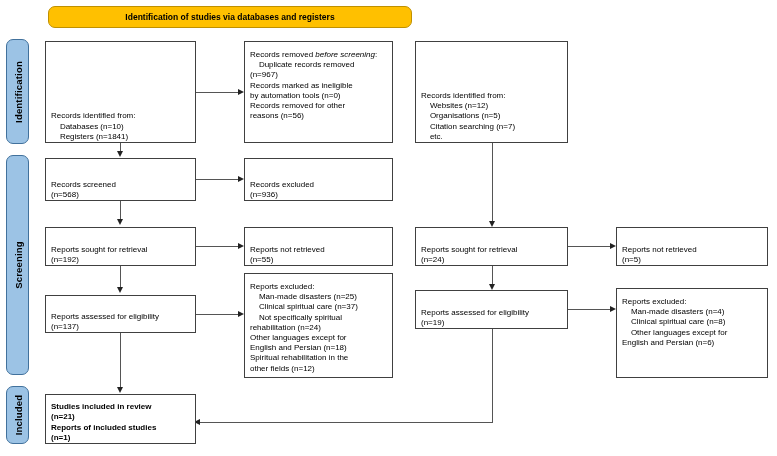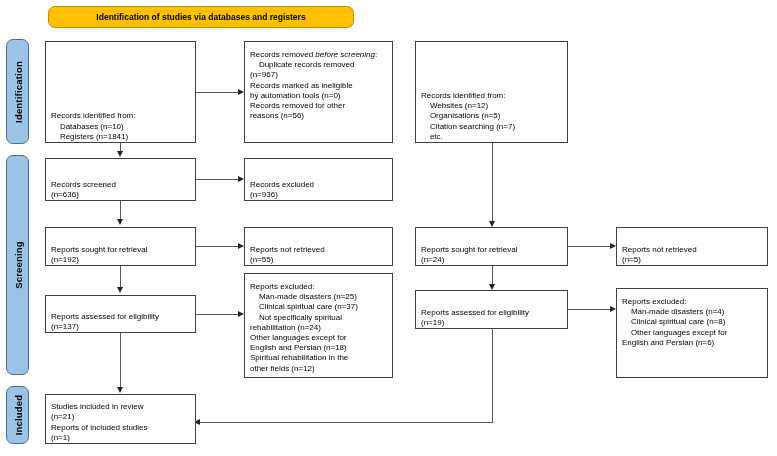--- a/index.html
+++ b/index.html
@@ -86,21 +86,21 @@
   <div class="phase" style="left:6px;top:39px;width:23px;height:105px;">
     <span>Identification</span>
   </div>
   <div class="phase" style="left:6px;top:155px;width:23px;height:220px;">
     <span>Screening</span>
   </div>
   <div class="phase" style="left:6px;top:386px;width:23px;height:58px;">
     <span>Included</span>
   </div>
 
-  <div class="banner" style="left:48px;top:6px;width:306px;height:22px;">
+  <div class="banner" style="left:48px;top:6px;width:364px;height:22px;">
     <span>Identification of studies via databases and registers</span>
   </div>
 
   <div class="box" style="left:45px;top:41px;width:151px;height:102px;">
     <div class="txt">Records identified from:
     Databases (n=10)
     Registers (n=1841)</div>
   </div>
 
   <div class="box top" style="left:244px;top:41px;width:149px;height:102px;">
@@ -125,21 +125,21 @@
   <div class="arrow-r" style="left:238px;top:88.5px;"></div>
 
   <div class="ln vln" style="left:120px;top:143px;width:1px;height:10px;"></div>
   <div class="arrow-d" style="left:117px;top:151px;"></div>
 
   <div class="ln vln" style="left:492px;top:143px;width:1px;height:80px;"></div>
   <div class="arrow-d" style="left:489px;top:221px;"></div>
 
   <div class="box" style="left:45px;top:158px;width:151px;height:43px;">
     <div class="txt">Records screened
-(n=636)</div>
+(n=568)</div>
   </div>
 
   <div class="box" style="left:244px;top:158px;width:149px;height:43px;">
     <div class="txt">Records excluded
 (n=936)</div>
   </div>
 
   <div class="ln hln" style="left:196px;top:179px;width:42px;"></div>
   <div class="arrow-r" style="left:238px;top:175.5px;"></div>
 
@@ -214,20 +214,20 @@
   <div class="ln hln" style="left:568px;top:309px;width:42px;"></div>
   <div class="arrow-r" style="left:610px;top:305.5px;"></div>
 
   <div class="ln vln" style="left:120px;top:333px;width:1px;height:56px;"></div>
   <div class="arrow-d" style="left:117px;top:387px;"></div>
 
   <div class="ln vln" style="left:492px;top:329px;width:1px;height:93px;"></div>
   <div class="ln hln" style="left:200px;top:422px;width:293px;"></div>
   <div class="arrow-l" style="left:194px;top:418.5px;"></div>
 
-  <div class="box" style="left:45px;top:394px;width:151px;height:50px;">
+  <div class="box" style="left:45px;top:394px;width:151px;height:50px;font-weight:bold;">
     <div class="txt">Studies included in review
 (n=21)
 Reports of included studies
 (n=1)</div>
   </div>
 
 </div>
 
 </body></html>

